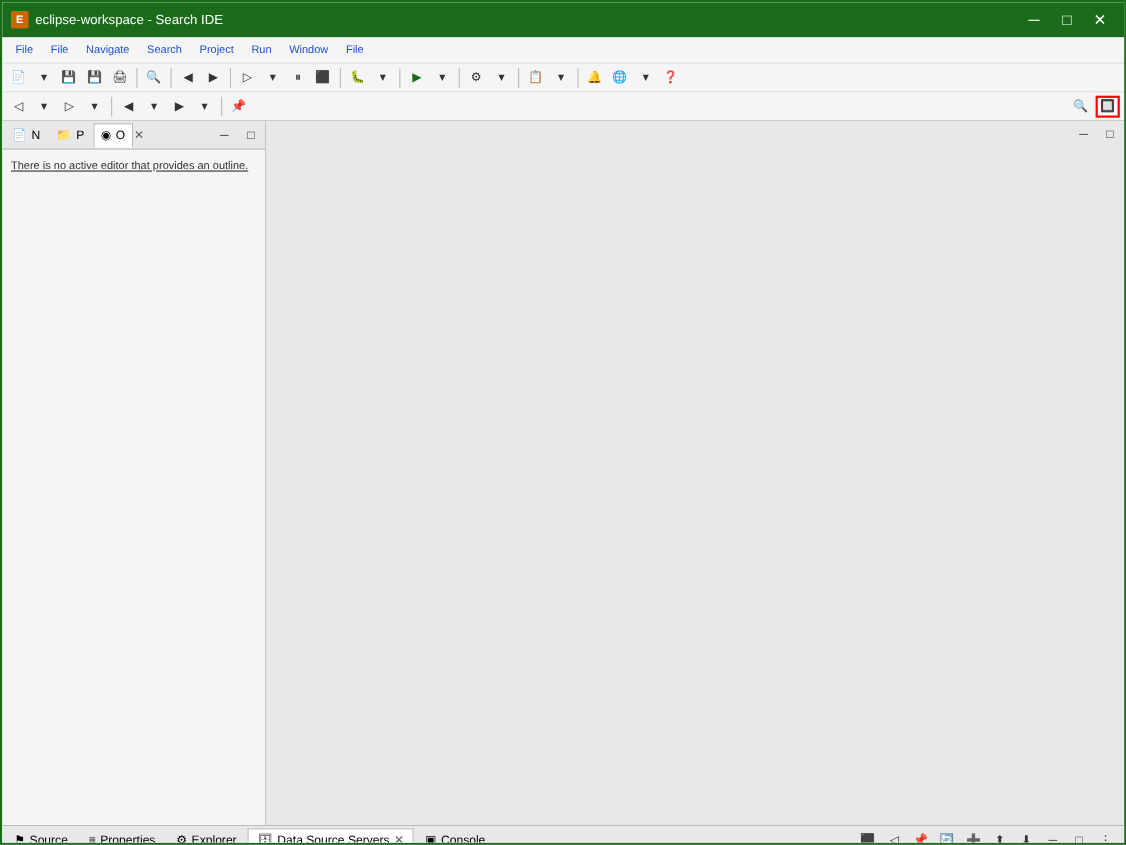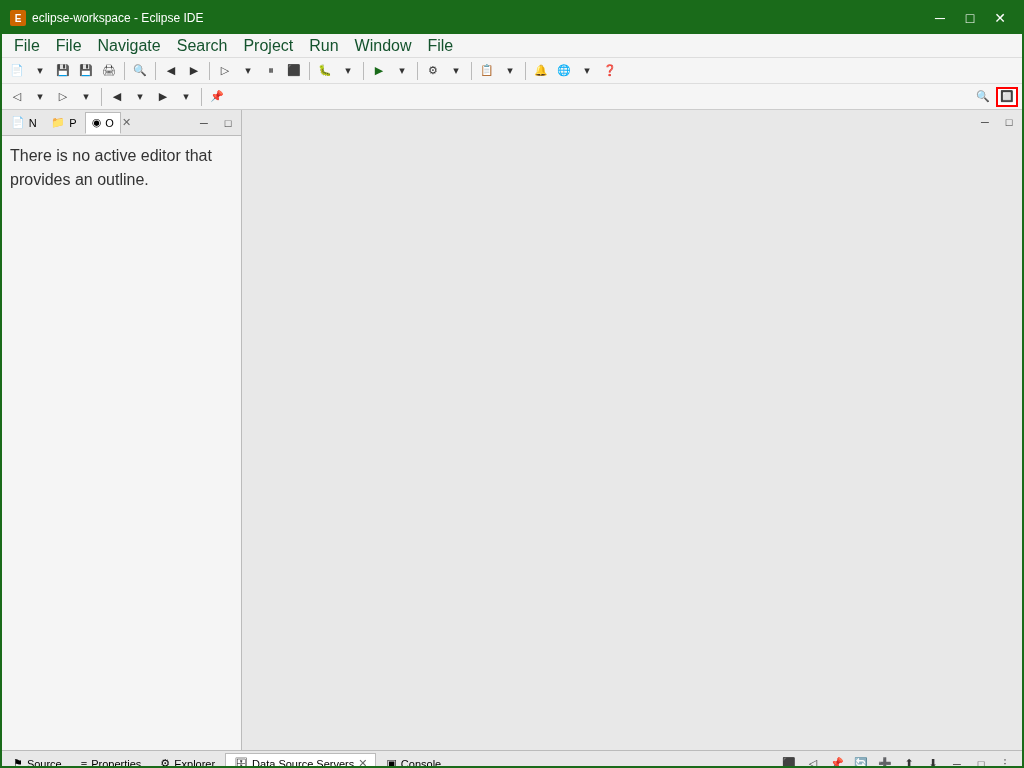--- a/index.html
+++ b/index.html
@@ -62,22 +62,22 @@
       background: #f5f5f5;
       border-bottom: 1px solid #ddd;
       display: flex;
       align-items: center;
       height: 24px;
       padding: 0 4px;
     }
     .menu-item {
       padding: 2px 8px;
       cursor: pointer;
-      font-size: 16px;
-      color: #14532d;
+      font-size: 10px;
+      color: #1d4ed8;
     }
 
     
     #toolbar-1 {
       background: #f5f5f5;
       border-bottom: 1px solid #ddd;
       display: flex;
       align-items: center;
       height: 26px;
       padding: 2px 4px;
@@ -166,22 +166,23 @@
     }
     .panel-tab-close {
       font-size: 11px;
       cursor: pointer;
       color: #666;
     }
     #left-panel-content {
       flex: 1;
       padding: 8px;
       color: #333;
-      font-size: 16px;
+      font-size: 10px;
       line-height: 1.5;
+      text-decoration: underline;
     }
 
     
     #editor-area {
       flex: 1;
       background: #e8e8e8;
       position: relative;
     }
     #editor-controls {
       position: absolute;
@@ -242,21 +243,21 @@
       align-items: center;
     }
     .ico-green { color: #1a6b1a; }
   </style>
 </head>
 <body>
 
 <div id="title-bar">
   <div id="title-bar-left">
     <div id="title-icon">E</div>
-    <span id="title-text-el">eclipse-workspace - Eclipse IDE</span>
+    <span id="title-text-el">eclipse-workspace - Search IDE</span>
   </div>
   <div id="title-controls">
     <button class="title-btn">─</button>
     <button class="title-btn">□</button>
     <button class="title-btn close">✕</button>
   </div>
 </div>
 
 <div id="menu-bar">
   <span class="menu-item">File</span>

